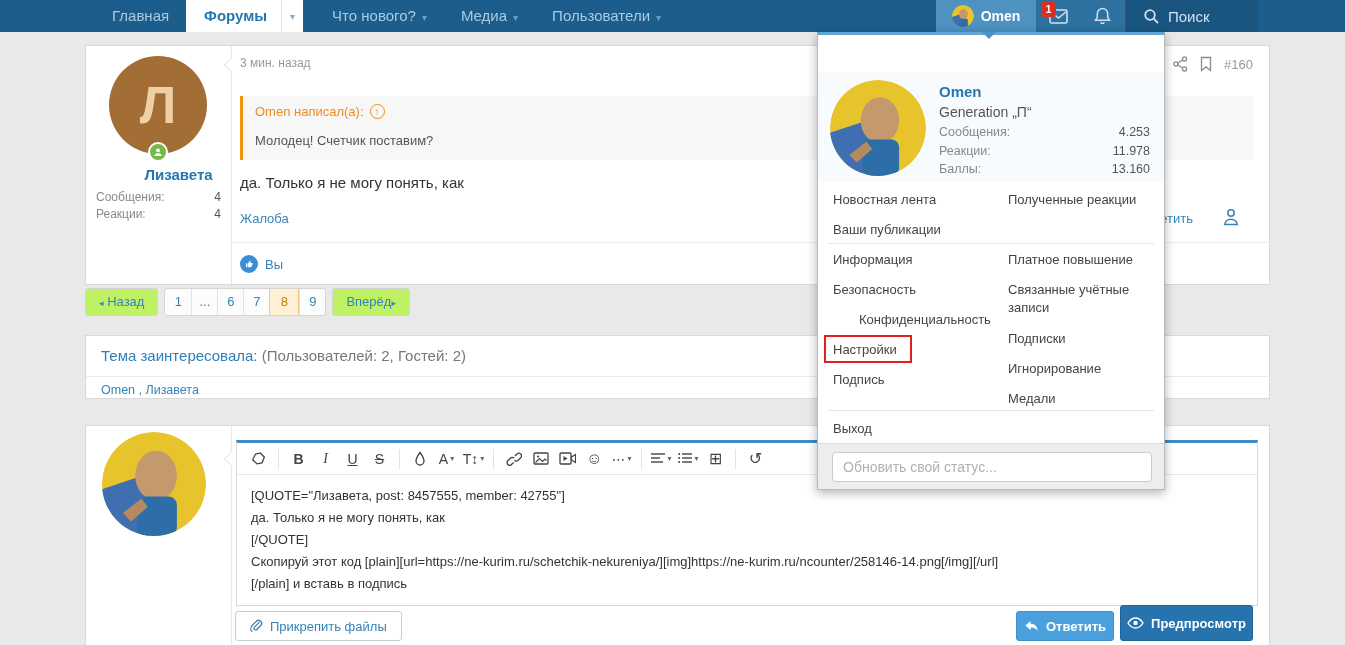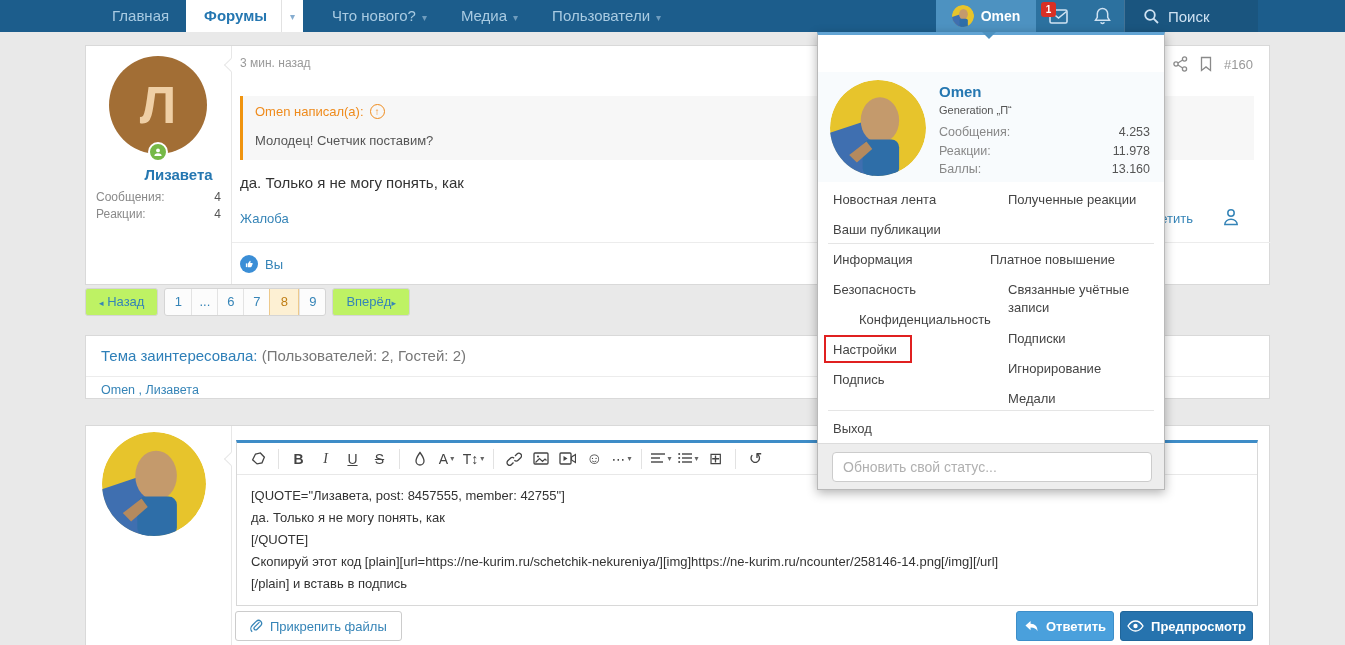--- a/index.html
+++ b/index.html
@@ -79,33 +79,33 @@
   .tb-btn { min-width:27px; height:26px; display:flex; align-items:center; justify-content:center; color:#444; font-size:14px; cursor:pointer; border-radius:2px; gap:2px; }
   .tb-btn .caret { font-size:8px; color:#666; }
   .tb-sep { width:1px; height:20px; background:#e2e2e2; margin:0 6px; }
   .tb-bold { font-weight:bold; }
   .tb-italic { font-family:"Liberation Serif",serif; font-style:italic; }
   .tb-underline { text-decoration:underline; }
   .tb-strike { text-decoration:line-through; }
   .editor-body { padding:10px 14px; font-size:13px; color:#333; line-height:22px; }
   .attach-btn { position:absolute; left:149px; bottom:13px; height:30px; padding:0 14px; background:#fff; border:1px solid #ccc; border-radius:3px; color:#3584b7; font-size:13px; display:flex; align-items:center; gap:7px; cursor:pointer; }
   .reply-btn { position:absolute; left:930px; bottom:13px; height:30px; width:98px; background:#4aa0dc; border:1px solid #3d8ec9; border-radius:3px; color:#fff; font-size:13px; font-weight:bold; display:flex; align-items:center; justify-content:center; gap:7px; cursor:pointer; }
-  .preview-btn { position:absolute; left:1034px; bottom:13px; height:30px; width:133px; background:#2673ae; border:1px solid #1f659a; border-radius:3px; color:#fff; font-size:13px; font-weight:bold; display:flex; align-items:center; justify-content:center; gap:7px; cursor:pointer; }
+  .preview-btn { position:absolute; left:1034px; bottom:13px; height:36px; width:133px; background:#2673ae; border:1px solid #1f659a; border-radius:3px; color:#fff; font-size:13px; font-weight:bold; display:flex; align-items:center; justify-content:center; gap:7px; cursor:pointer; }
 
   
   .dropdown { position:absolute; left:817px; top:32px; width:348px; height:458px; background:#fff; border:1px solid #b9b9b9; border-top:3px solid #62a4d4; box-shadow:0 3px 10px rgba(0,0,0,.3); z-index:50; }
   .dd-tabs { position:absolute; left:0; top:0; right:0; height:37px; background:#e4eef7; border-bottom:1px solid #d3e0ec; }
   .dd-tab { position:absolute; top:0; height:37px; line-height:37px; font-size:14px; cursor:pointer; }
   .dd-tab.active { color:#2e7fb8; }
   .dd-tab.idle { color:#555; }
   .dd-tab-underline { position:absolute; left:8px; bottom:0; width:108px; height:3px; background:#3e8cc7; }
   .dd-profile { position:absolute; left:0; top:37px; right:0; height:110px; background:#f8fbfd; }
   .dd-avatar { position:absolute; left:12px; top:8px; width:96px; height:96px; border-radius:50%; overflow:hidden; cursor:pointer; }
   .dd-name { position:absolute; left:121px; top:11px; font-size:15px; font-weight:bold; color:#2577b1; cursor:pointer; }
-  .dd-title { position:absolute; left:121px; top:32px; font-size:11px; color:#555; }
+  .dd-title { position:absolute; left:121px; top:32px; font-size:14px; color:#555; }
   .dd-stat { position:absolute; left:121px; right:14px; height:18px; font-size:12.5px; color:#888; display:flex; justify-content:space-between; }
   .dd-stat .v { color:#555; }
   .dd-item { position:absolute; height:18px; line-height:18px; font-size:13px; color:#444; cursor:pointer; white-space:nowrap; }
   .dd-item.wrap { white-space:normal; width:150px; line-height:18px; }
   .dd-div { position:absolute; left:10px; right:10px; border-top:1px solid #e5e5e5; }
   .red-box { position:absolute; left:6px; top:300px; width:88px; height:28px; border:2px solid #e02020; }
   .dd-footer { position:absolute; left:0; right:0; bottom:0; height:46px; background:#ededed; border-top:1px solid #dcdcdc; }
   .status-input { position:absolute; left:14px; top:8px; width:320px; height:30px; border:1px solid #ccc; border-radius:4px; background:#fff; font-size:14px; color:#444; padding:0 10px; font-family:"Liberation Sans",sans-serif; }
   .status-input::placeholder { color:#b0b0b0; }
 
@@ -417,21 +417,21 @@
     <div class="dd-item" style="left:15px; top:216px;">Информация</div>
     <div class="dd-item" style="left:15px; top:246px;">Безопасность</div>
     <div class="dd-item" style="left:15px; top:276px;margin-left:26px;">Конфиденциальность</div>
     <div class="dd-item" style="left:15px; top:306px;">Настройки</div>
     <div class="red-box"></div>
     <div class="dd-item" style="left:15px; top:336px;">Подпись</div>
     <div class="dd-div" style="top:375px;"></div>
     <div class="dd-item" style="left:15px; top:385px;">Выход</div>
 
     <div class="dd-item" style="left:190px; top:156px;">Полученные реакции</div>
-    <div class="dd-item" style="left:172px; top:216px;">Платное повышение</div>
+    <div class="dd-item" style="left:190px; top:216px;">Платное повышение</div>
     <div class="dd-item wrap" style="left:190px; top:246px;">Связанные учётные записи</div>
     <div class="dd-item" style="left:190px; top:295px;">Подписки</div>
     <div class="dd-item" style="left:190px; top:325px;">Игнорирование</div>
     <div class="dd-item" style="left:190px; top:355px;">Медали</div>
 
     <div class="dd-footer">
       <input class="status-input" type="text" placeholder="Обновить свой статус..." style="">
     </div>
   </div>
 

